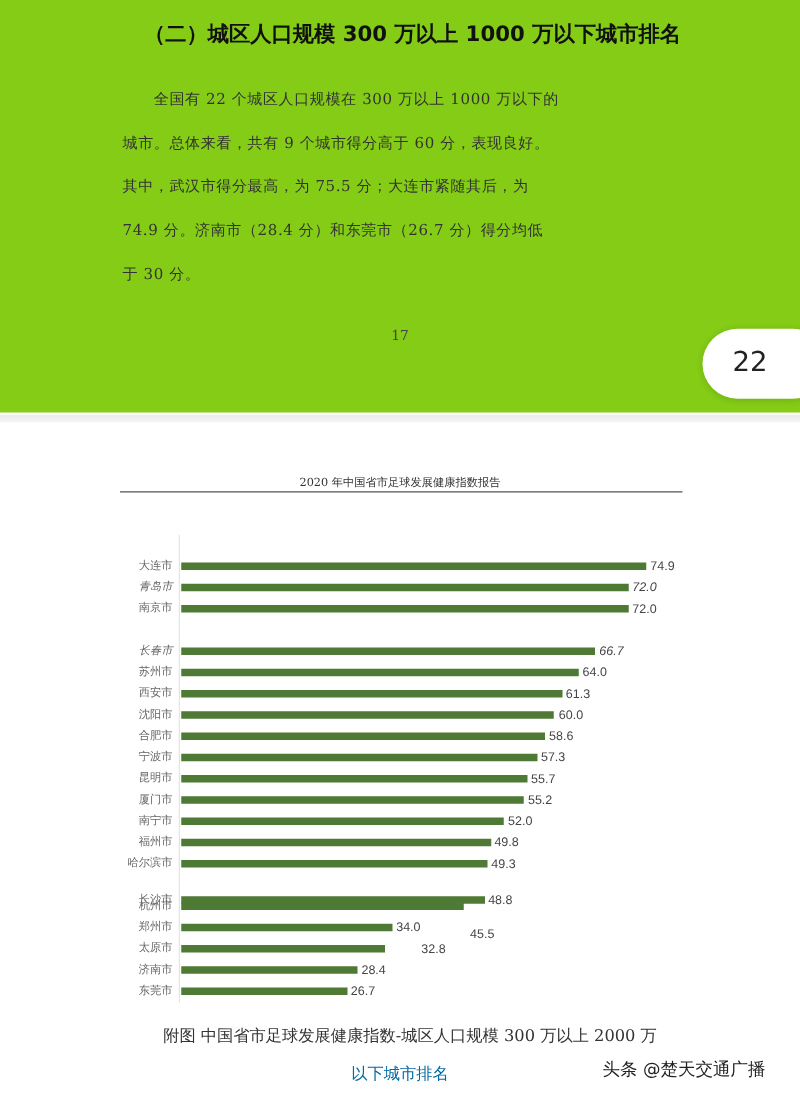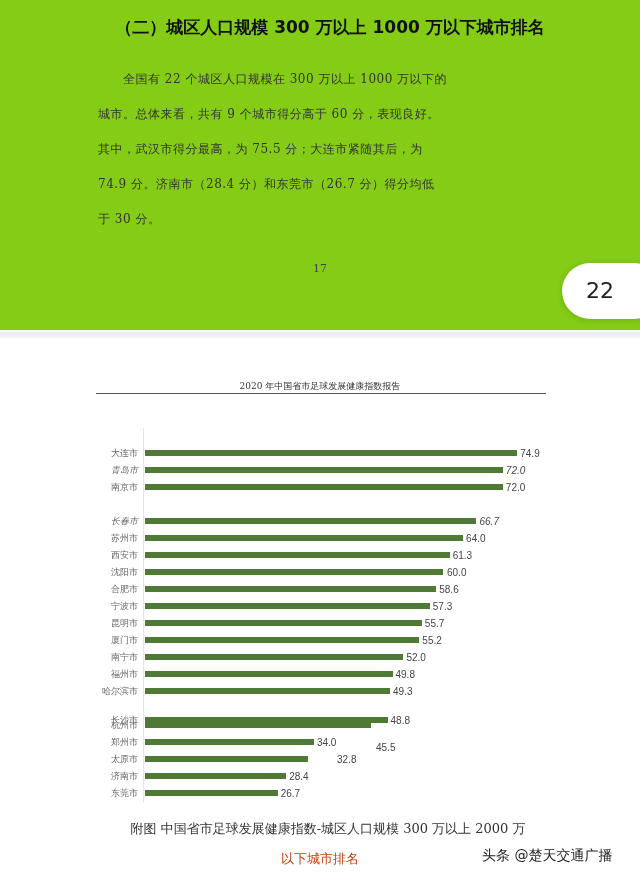--- a/index.html
+++ b/index.html
@@ -13,21 +13,21 @@
   .page-badge{position:absolute;left:562px;top:263px;width:100px;height:56px;border-radius:28px;background:#fff;box-shadow:0 1px 6px rgba(0,0,0,0.15);font-family:"DejaVu Sans",sans-serif;font-size:22px;color:#222;line-height:56px;padding-left:24px;box-sizing:border-box;}
   .report-title{position:absolute;left:0;width:640px;top:380px;text-align:center;font-size:9px;color:#333;}
   .report-rule{position:absolute;left:96px;width:450px;top:393px;height:1px;background:#555;}
   .chart{position:absolute;left:90px;top:428px;width:460px;height:380px;}
   .axis{position:absolute;left:53px;top:0;width:1px;height:374px;background:#e5e5e5;}
   .row{position:absolute;left:0;height:17px;width:460px;}
   .cat{position:absolute;left:0;width:48px;text-align:right;font-size:9px;color:#666;line-height:17px;}
   .bar{position:absolute;left:55px;top:5px;height:6px;background:#4f7a35;}
   .val{position:absolute;top:0;font-family:"Liberation Sans",sans-serif;font-size:10px;color:#444;line-height:17px;}
   .caption{position:absolute;left:0;width:640px;top:820px;text-align:center;font-size:13px;color:#333;padding-left:16px;box-sizing:border-box;}
-  .caption2{position:absolute;left:0;width:640px;top:850px;text-align:center;font-size:13px;color:#c2410c;}
+  .caption2{position:absolute;left:0;width:640px;top:850px;text-align:center;font-size:13px;color:#0369a1;}
   .watermark{position:absolute;left:482px;top:847px;font-family:"DejaVu Sans",sans-serif;font-size:14px;color:#222;}
 </style>
 </head>
 <body>
 
 <div class="page-top">
   <div class="heading">（二）城区人口规模 300 万以上 1000 万以下城市排名</div>
   <div class="para">
     <p>　　全国有 22 个城区人口规模在 300 万以上 1000 万以下的</p>
     <p>城市。总体来看，共有 9 个城市得分高于 60 分，表现良好。</p>

